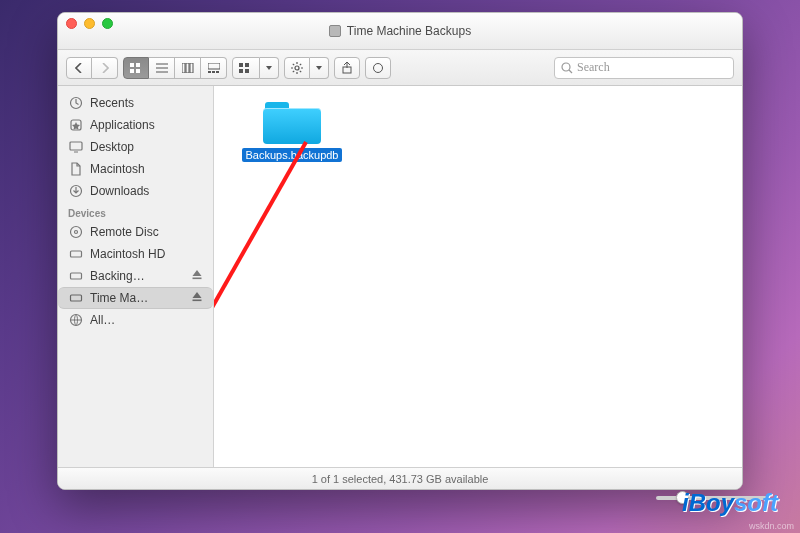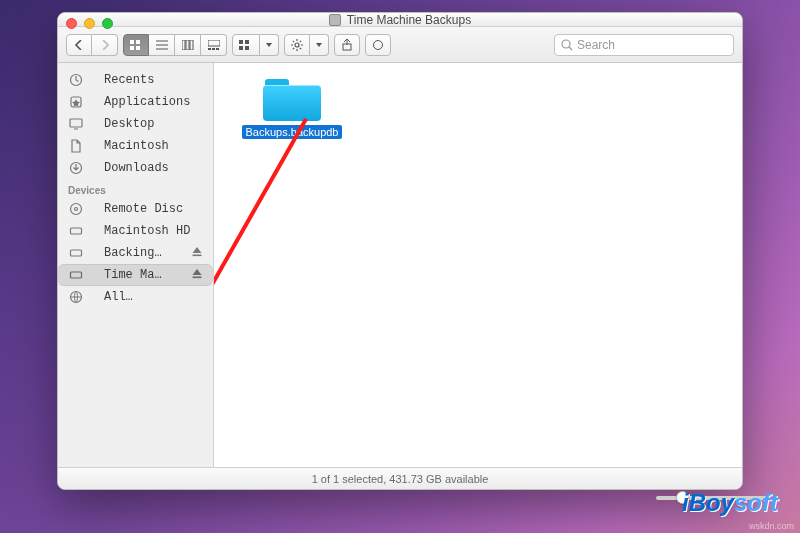--- a/index.html
+++ b/index.html
@@ -15,35 +15,35 @@
     margin: 0 auto;
     background: #f6f6f6;
     border: 1px solid #bdbdbd;
     border-radius: 8px;
     box-shadow: 0 18px 48px rgba(0,0,0,.4);
     display: flex; flex-direction: column;
     overflow: hidden;
     position: relative;
   }
   .titlebar {
-    height: 14px; display: flex; align-items: center; justify-content: center;
+    height: 37px; display: flex; align-items: center; justify-content: center;
     background: linear-gradient(#fdfdfd, #ebebeb);
     border-bottom: 1px solid #d0d0d0;
     position: relative;
   }
   .traffic { position: absolute; left: 8px; top: 5px; display: flex; gap: 7px; }
   .dot { width: 11px; height: 11px; border-radius: 50%; }
   .dot.r { background:#ff5f57; border:1px solid #e24640;}
   .dot.y { background:#febc2e; border:1px solid #d9a126;}
   .dot.g { background:#28c840; border:1px solid #22a934;}
   .title { font-size: 12px; color:#4a4a4a; display:flex; align-items:center; gap:6px;}
   .title-drive { width:12px; height:12px; background:#b8b8b8; border:1px solid #888; border-radius:2px;}
   .toolbar {
     height: 36px; display:flex; align-items:center; padding: 0 8px; gap:5px;
-    background: linear-gradient(#f7f7f7,#eaeaea); border-bottom:1px solid #c9c9c9;
+    background: linear-gradient(#f7f7f7,#eaeaea); border-bottom:1px solid #c9c9c9;font-family:Liberation Serif, serif;
   }
   .seg { display:flex; }
   .btn {
     height:22px; min-width:26px; padding:0 6px;
     background: linear-gradient(#ffffff,#f0f0f0);
     border:1px solid #b9b9b9; display:flex; align-items:center; justify-content:center;
     font-size:11px; color:#555;
   }
   .seg .btn + .btn { border-left:none; }
   .seg .btn:first-child { border-radius:4px 0 0 4px; }
@@ -56,22 +56,22 @@
     background:#fff; display:flex; align-items:center; padding:0 6px; color:#999; font-size:12px;
   }
   .search svg { margin-right:4px; }
   .body { flex:1; display:flex; min-height:0; }
   .sidebar {
     width: 156px; background:#f0f0f0; border-right:1px solid #d2d2d2;
     overflow-y:auto; padding:6px 0 8px 0;
   }
   .group-label { font-size:10px; color:#8a8a8a; padding:6px 10px 2px; text-transform:none; font-weight:600;}
   .sbi {
-    display:flex; align-items:center; gap:20px; font-size:12px; color:#3c3c3c;
-    padding:3px 8px 3px 10px; height:22px; white-space:nowrap; overflow:hidden;font-family:Liberation Mono, monospace;
+    display:flex; align-items:center; gap:6px; font-size:12px; color:#3c3c3c;
+    padding:3px 8px 3px 10px; height:22px; white-space:nowrap; overflow:hidden;
   }
   .sbi.sel { background:#d7d7d7; border-top:1px solid #c7c7c7; border-bottom:1px solid #c7c7c7;border-radius:6px;}
   .sbi .ic { width:16px; height:16px; flex:0 0 16px; display:flex; align-items:center; justify-content:center;}
   .sbi .ic svg { display:block; }
   .sbi .lab { flex:1; overflow:hidden; text-overflow:ellipsis;}
   .eject { width:14px; height:14px; flex:0 0 14px; color:#7a7a7a;}
   .content { flex:1; background:#fff; position:relative; overflow:hidden;}
   .folder-item {
     position:absolute; left:30px; top:14px; width:96px;
     display:flex; flex-direction:column; align-items:center; gap:4px;

